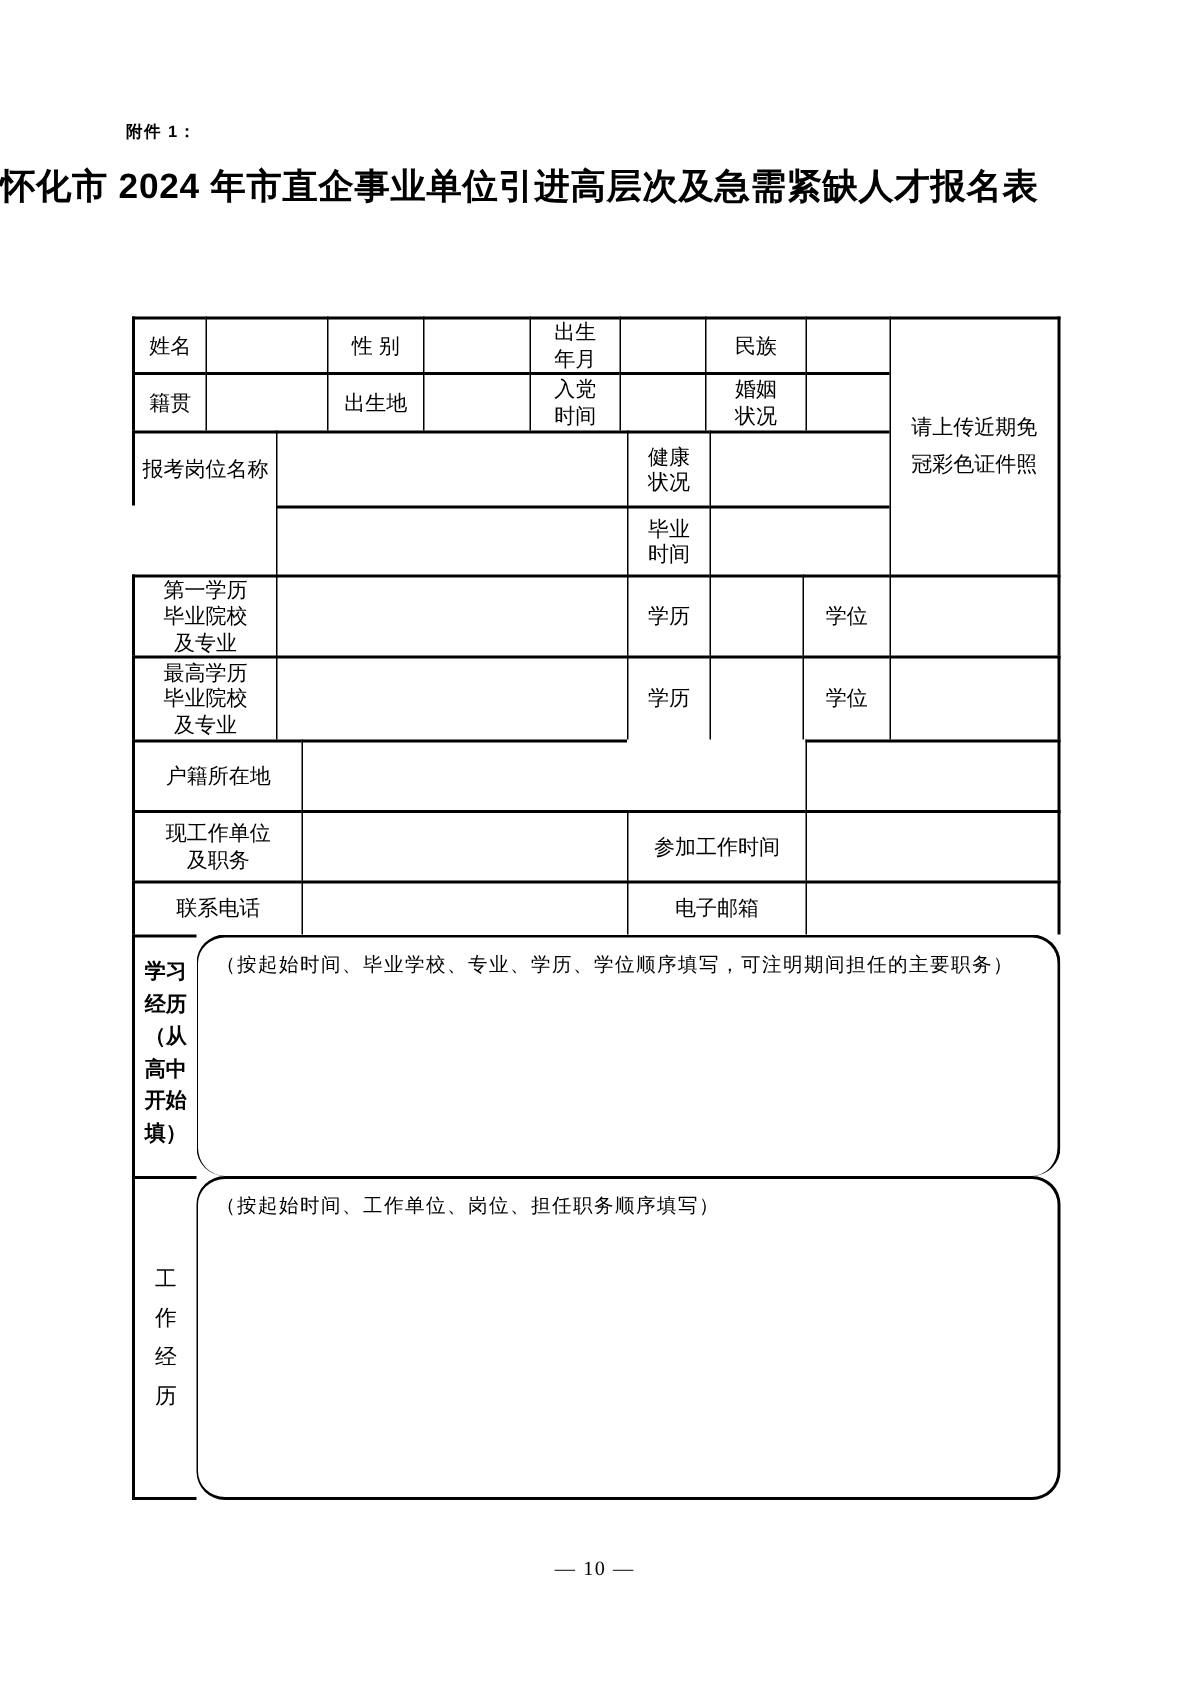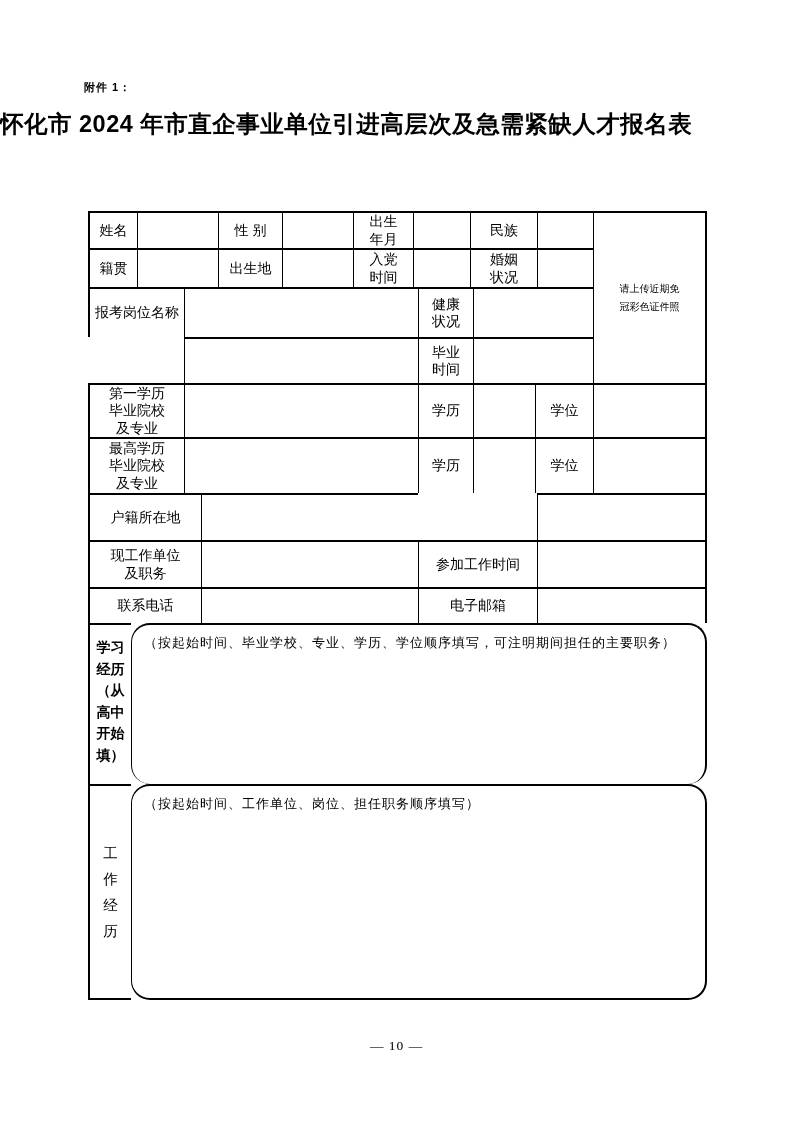--- a/index.html
+++ b/index.html
@@ -27,21 +27,21 @@
   .cell{
     position:absolute;box-sizing:border-box;
     border-left:1.5px solid #000;border-top:2px solid #000;
     display:flex;align-items:center;justify-content:center;
     text-align:center;white-space:pre-line;
     font-size:14px;line-height:1.22;color:#000;
   }
   .el{border-left-width:2px;}
   .er{border-right:2px solid #000;}
   .eb{border-bottom:2.5px solid #000;}
-  .photo{font-size:10px;line-height:1.8;font-family:Liberation Serif, serif;}
+  .photo{font-size:14px;line-height:1.8;font-family:Liberation Serif, serif;}
   .content{justify-content:flex-start;align-items:flex-start;text-align:left;padding:9px 12px;border-radius:19px;}
   .hint{font-size:13px;letter-spacing:1px;line-height:1.35;}
   .vlabel-study{font-weight:700;align-items:flex-start;padding-top:12px;font-size:14px;line-height:21.5px;}
   .vlabel-work{font-size:14.5px;line-height:26px;}
   .pagenum{
     position:absolute;left:0;top:1038px;width:793px;text-align:center;
     font-family:"Liberation Serif",serif;font-size:13.5px;letter-spacing:1px;
   }
 </style>
 </head>

